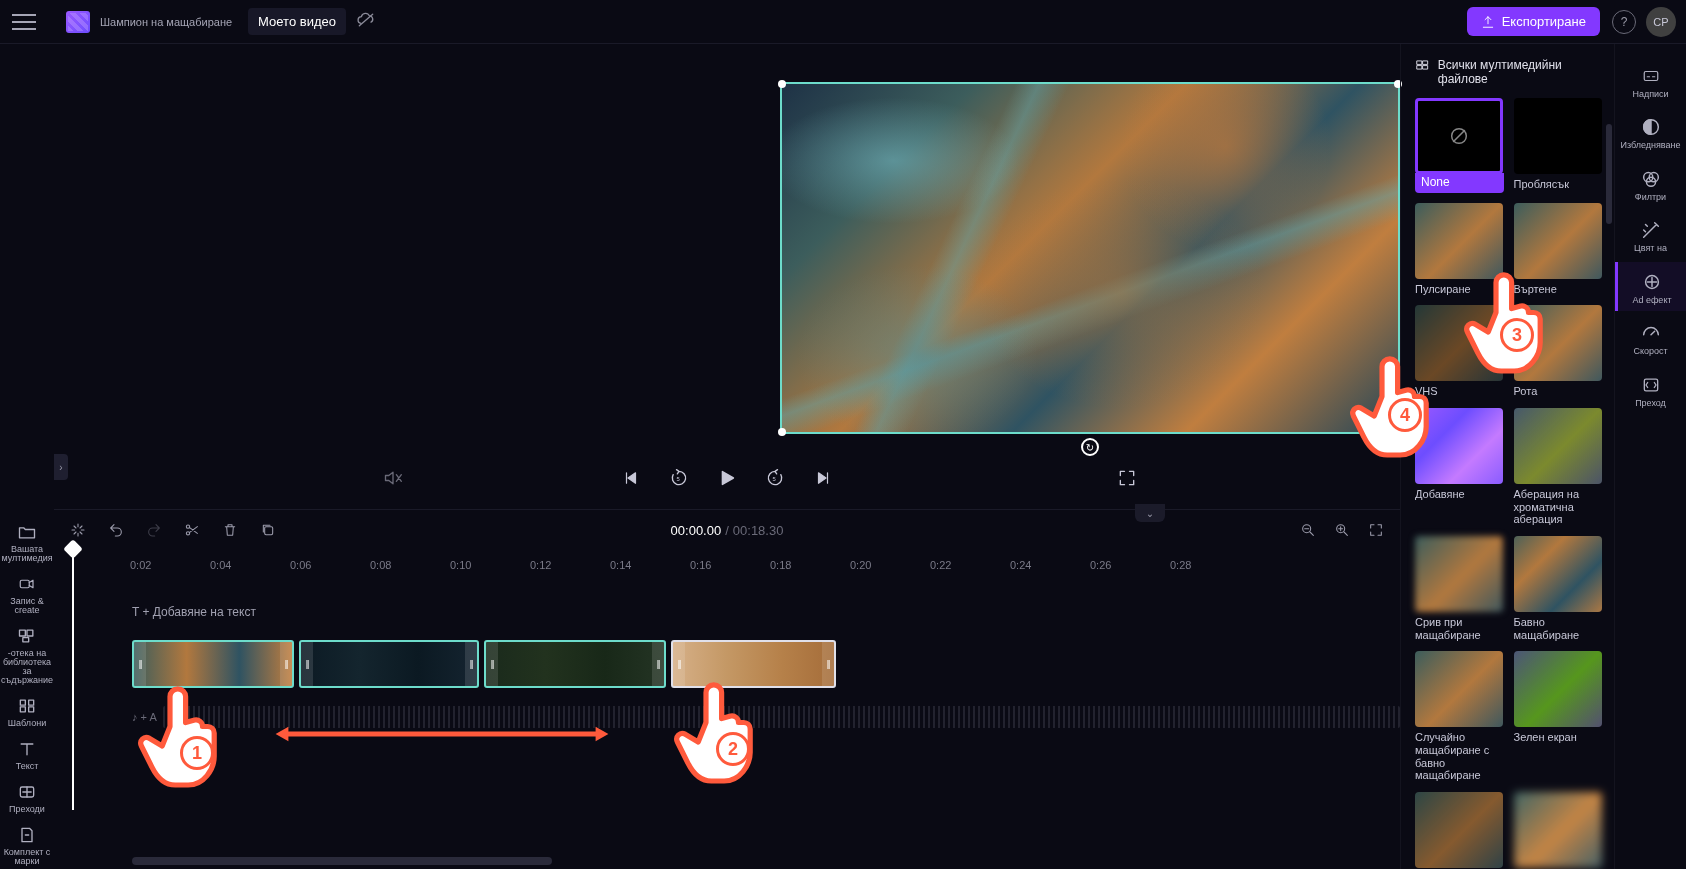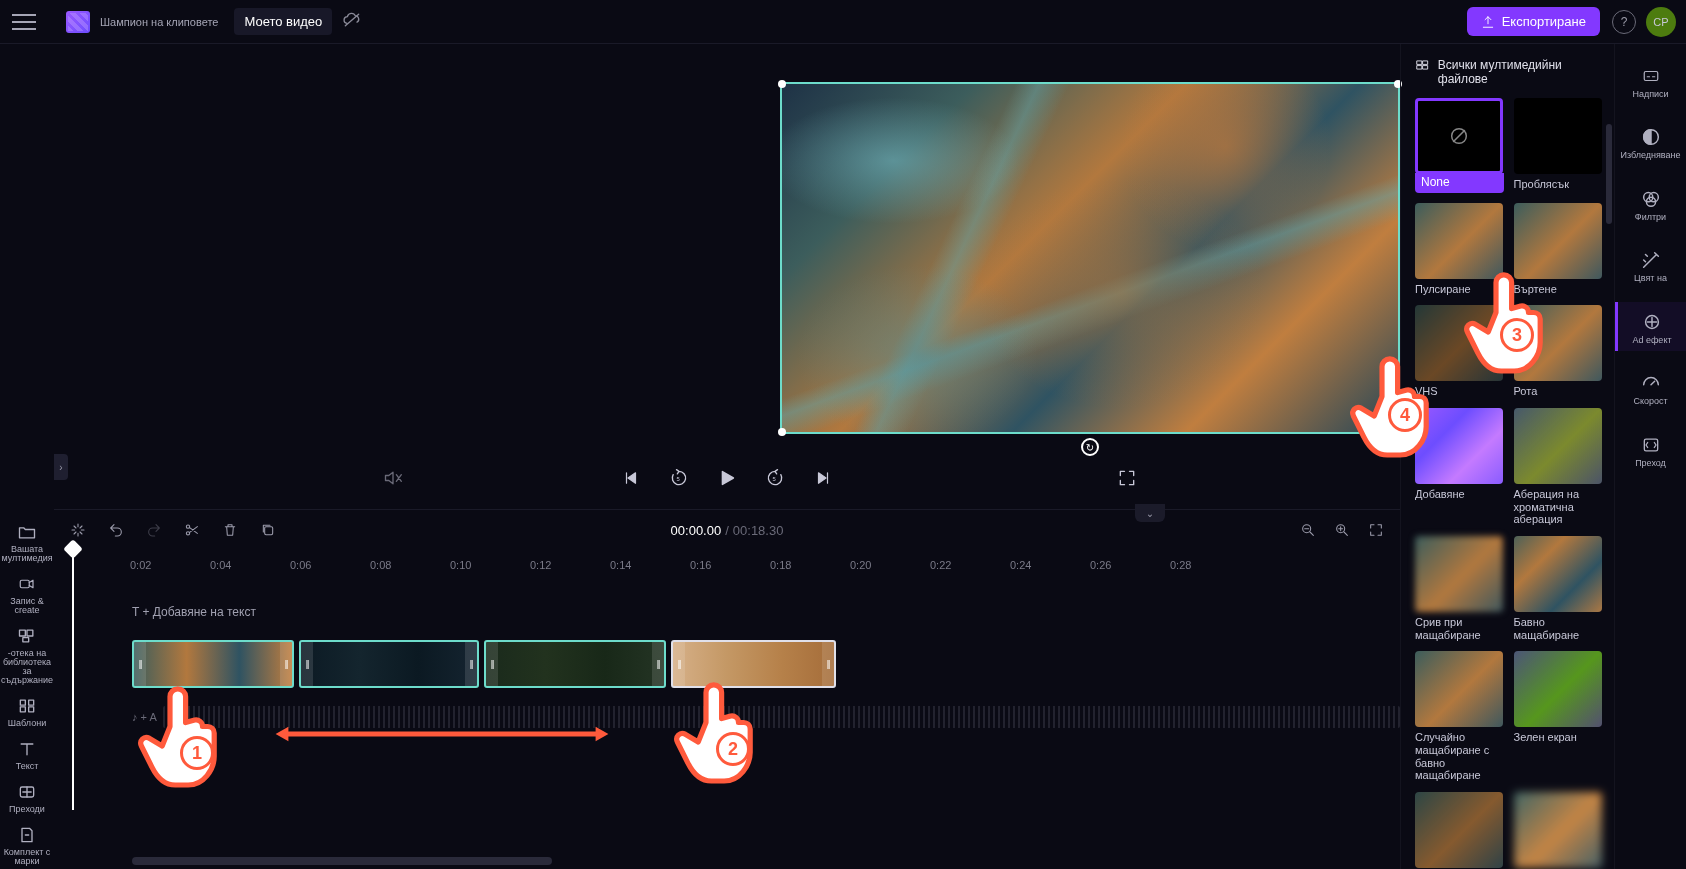--- a/index.html
+++ b/index.html
@@ -9,21 +9,21 @@
 .hamburger { width: 28px; height: 28px; display: flex; flex-direction: column; justify-content: center; gap: 5px; cursor: pointer; padding: 4px 2px; }
 .hamburger span { height: 2px; background: #a5a5b5; }
 .logo { width: 24px; height: 22px; margin-left: 28px; background: linear-gradient(135deg,#9b59ff,#6d4dff); border-radius: 3px; position: relative; overflow: hidden; }
 .logo::after { content: ""; position: absolute; inset: 2px; background: repeating-linear-gradient(45deg,#c9a7ff 0 4px, transparent 4px 7px); opacity: .35; }
 .app-label { font-size: 11px; color: #a5a5b5; margin-left: 10px; }
 .proj-title { font-size: 13px; color: #fff; margin-left: 16px; padding: 6px 10px; background: #181828; border-radius: 4px; }
 .sync-icon { margin-left: 10px; color: #8a8a98; }
 .spacer { flex: 1; }
 .export-btn { background: #8338ff; color: #fff; border: none; padding: 7px 14px; border-radius: 6px; font-size: 13px; display: flex; align-items: center; gap: 7px; cursor: pointer; }
 .help-icon { width: 24px; height: 24px; margin-left: 12px; color: #9a9aa8; display: flex; align-items: center; justify-content: center; border: 1.5px solid #6a6a78; border-radius: 50%; font-size: 12px; }
-.avatar { width: 30px; height: 30px; margin-left: 10px; border-radius: 50%; background: #4d7c0f; display: flex; align-items: center; justify-content: center; font-size: 11px; color: #c8c8d8; }
+.avatar { width: 30px; height: 30px; margin-left: 10px; border-radius: 50%; background: #404040; display: flex; align-items: center; justify-content: center; font-size: 11px; color: #c8c8d8; }
 
 .main { display: flex; height: calc(100% - 44px); }
 
 .left-rail { width: 54px; display: flex; flex-direction: column; align-items: center; padding-top: 8px; position: relative; justify-content: flex-end; }
 .left-rail .item { width: 56px; padding: 7px 0 3px; text-align: center; color: #b0b0c0; cursor: pointer; }
 .left-rail .item .ic { width: 24px; height: 22px; margin: 0 auto 2px; display: flex; align-items: center; justify-content: center; }
 .left-rail .item .lbl { font-size: 9px; line-height: 1; }
 .rail-chevron { position: absolute; left: 54px; top: 410px; width: 14px; height: 26px; background: #1f1f30; display: flex; align-items: center; justify-content: center; border-radius: 0 4px 4px 0; font-size: 10px; color: #9898a8; cursor: pointer; }
 
 .center { flex: 1; display: flex; flex-direction: column; }
@@ -83,21 +83,21 @@
 .fx-grid { display: grid; grid-template-columns: 1fr 1fr; gap: 10px 10px; }
 .fx-item .thumb { width: 88px; height: 76px; border-radius: 4px; background: linear-gradient(135deg,#3c5d5c,#b2783e,#2f5362,#c07e3f); background-size: 160% 160%; }
 .fx-item.none .thumb { background: #000; display: flex; align-items: center; justify-content: center; color: #888; border: 3px solid #8338ff; }
 .fx-item.none .lbl { background: #8338ff; color: #fff; padding: 3px 6px; border-radius: 0 0 4px 4px; display: block; font-size: 12px; margin-top: -1px; }
 .fx-item.dark .thumb { background: #000; }
 .fx-item.vapor .thumb { background: linear-gradient(135deg,#9b59ff,#6d4dff,#c47aff,#8a5cff); }
 .fx-item.blur .thumb { filter: blur(3px); }
 .fx-item .lbl { font-size: 11px; color: #c8c8d8; display: block; margin-top: 4px; line-height: 1.15; }
 .scroll-ind { position: absolute; right: 2px; top: 80px; width: 6px; height: 100px; background: #2a2a3a; border-radius: 3px; }
 
-.right-rail { width: 72px; display: flex; flex-direction: column; align-items: center; padding-top: 12px; border-left: 1px solid #14141f; gap: 12px; }
+.right-rail { width: 72px; display: flex; flex-direction: column; align-items: center; padding-top: 12px; border-left: 1px solid #14141f; gap: 2px; }
 .right-rail .ritem { width: 72px; padding: 9px 0 6px; text-align: center; color: #b0b0c0; cursor: pointer; }
 .right-rail .ritem.active { border-left: 3px solid #8338ff; background: rgba(131,56,255,.08); }
 .right-rail .ritem .ic { width: 26px; height: 22px; margin: 0 auto 3px; display: flex; align-items: center; justify-content: center; }
 .right-rail .ritem .lbl { font-size: 9px; line-height: 1.05; }
 
 .finger { position: absolute; width: 130px; height: 130px; z-index: 50; }
 .num-badge { position: absolute; width: 34px; height: 34px; border: 3px solid #ff5a3c; background: #fff; border-radius: 50%; color: #ff5a3c; font-weight: 700; font-size: 18px; display: flex; align-items: center; justify-content: center; z-index: 51; }
 .dbl-arrow { position: absolute; height: 16px; z-index: 45; }
 .dbl-arrow svg { width: 100%; height: 100%; }
 
@@ -106,21 +106,21 @@
 </head>
 <body>
 
 <div class="topbar">
   <div class="hamburger">
       <span></span>
       <span></span>
       <span></span>
     </div>
   <div class="logo"></div>
-  <div class="app-label">Шампион на клиповете</div>
+  <div class="app-label">Шампион на мащабиране</div>
   <div class="proj-title">Моето видео</div>
   <div class="sync-icon">
     <svg width="20" height="20" viewBox="0 0 24 24">
         <path d="M6 16a4 4 0 0 1 .5-7.97A5 5 0 0 1 16 7a4 4 0 0 1 2 7.5"></path>
         <path d="M4 19l16 -14" stroke="#8a8a98"></path>
       </svg>
   </div>
   <div class="spacer"></div>
   <button class="export-btn">
     <svg width="14" height="14" viewBox="0 0 24 24">

